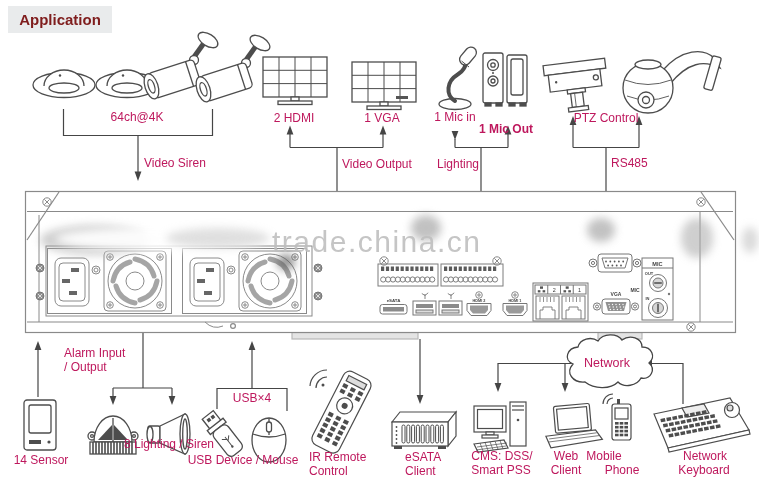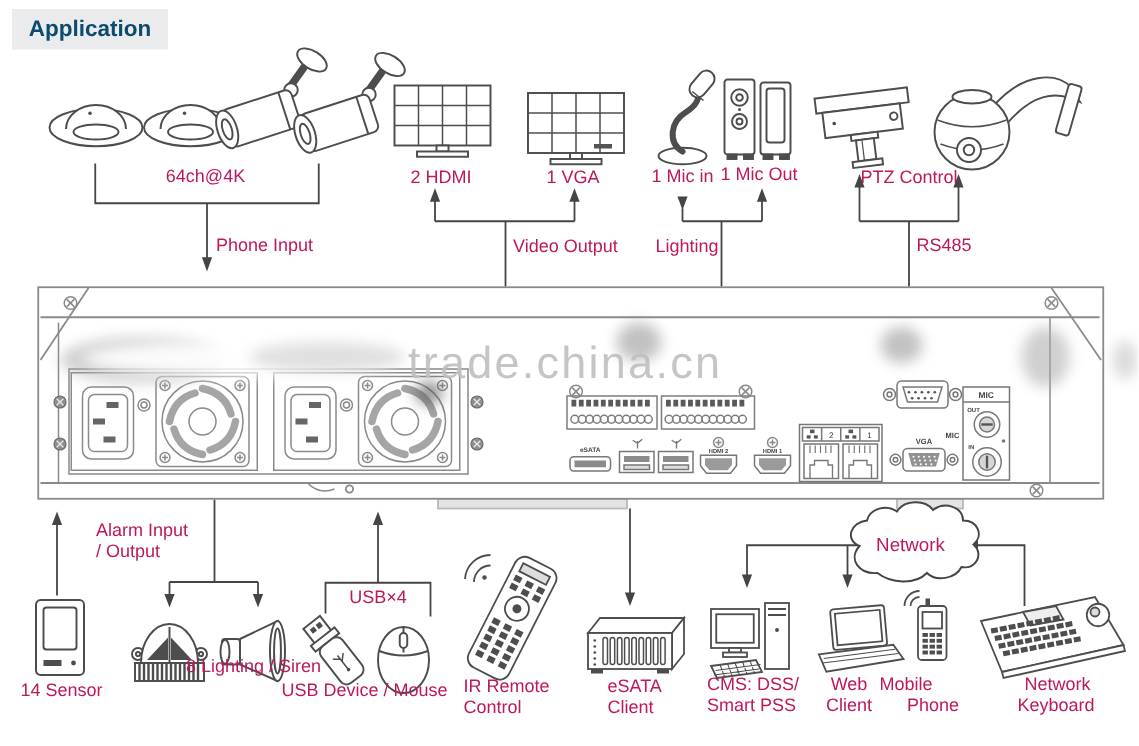--- a/index.html
+++ b/index.html
@@ -2,21 +2,21 @@
 <html><head>
 <meta charset="utf-8">
 <style>
   html,body{margin:0;padding:0;background:#fff;}
   #stage{position:relative;width:759px;height:497px;background:#fff;overflow:hidden;
          font-family:"Liberation Sans",sans-serif;}
   #stage svg{position:absolute;left:0;top:0;}
   .lbl{position:absolute;font:12px/1.15 "Liberation Sans",sans-serif;color:#be185d;white-space:nowrap;}
   .ctr{transform:translateX(-50%);}
   .badge{position:absolute;left:8px;top:6px;width:104px;height:27px;line-height:27px;
-         text-align:center;font-size:15px;font-weight:bold;color:#0c4a6e;background:#e9ebec;}
+         text-align:center;font-size:15px;font-weight:bold;color:#7f1d1d;background:#e9ebec;}
   svg text{font-family:"Liberation Sans",sans-serif;}
 </style>
 </head>
 <body>
 
 <div id="stage">
 
 <svg width="759" height="497" viewBox="0 0 759 497">
   <defs>
     <filter id="b5" x="-60%" y="-60%" width="220%" height="220%">
@@ -638,28 +638,28 @@
   </g>
 
   <g stroke="#454545" stroke-width="1.3" fill="#fff">
     <path d="M585,382 C573,383 565,373 573,364 C563,360 567,348 578,347 C580,339 591,336 598,341 C603,333 617,333 622,340 C630,334 642,338 642,347 C652,347 656,357 649,363 C656,369 651,380 641,378 C637,386 624,388 618,382 C610,390 594,389 585,382 Z"></path>
   </g>
 </svg>
 
   <div class="badge">Application</div>
 
   <div class="lbl ctr" style="left:137px;top:111px;">64ch@4K</div>
-  <div class="lbl" style="left:144px;top:157px;">Phone Input</div>
+  <div class="lbl" style="left:144px;top:157px;">Video Siren</div>
 
   <div class="lbl ctr" style="left:294px;top:112px;">2 HDMI</div>
   <div class="lbl ctr" style="left:382px;top:112px;">1 VGA</div>
   <div class="lbl" style="left:342px;top:158px;">Video Output</div>
 
   <div class="lbl ctr" style="left:455px;top:111px;">1 Mic in</div>
-  <div class="lbl ctr" style="left:506px;top:110px;">1 Mic Out</div>
+  <div class="lbl ctr" style="left:506px;top:123px;font-weight:bold;">1 Mic Out</div>
   <div class="lbl" style="left:437px;top:158px;">Lighting</div>
 
   <div class="lbl ctr" style="left:606px;top:112px;">PTZ Control</div>
   <div class="lbl" style="left:611px;top:157px;">RS485</div>
 
   <div class="lbl" style="left:64px;top:347px;">Alarm Input</div>
   <div class="lbl" style="left:64px;top:361px;">/ Output</div>
   <div class="lbl ctr" style="left:41px;top:454px;">14 Sensor</div>
   <div class="lbl ctr" style="left:142px;top:438px;margin-left:27px;">8 Lighting / Siren</div>
 

